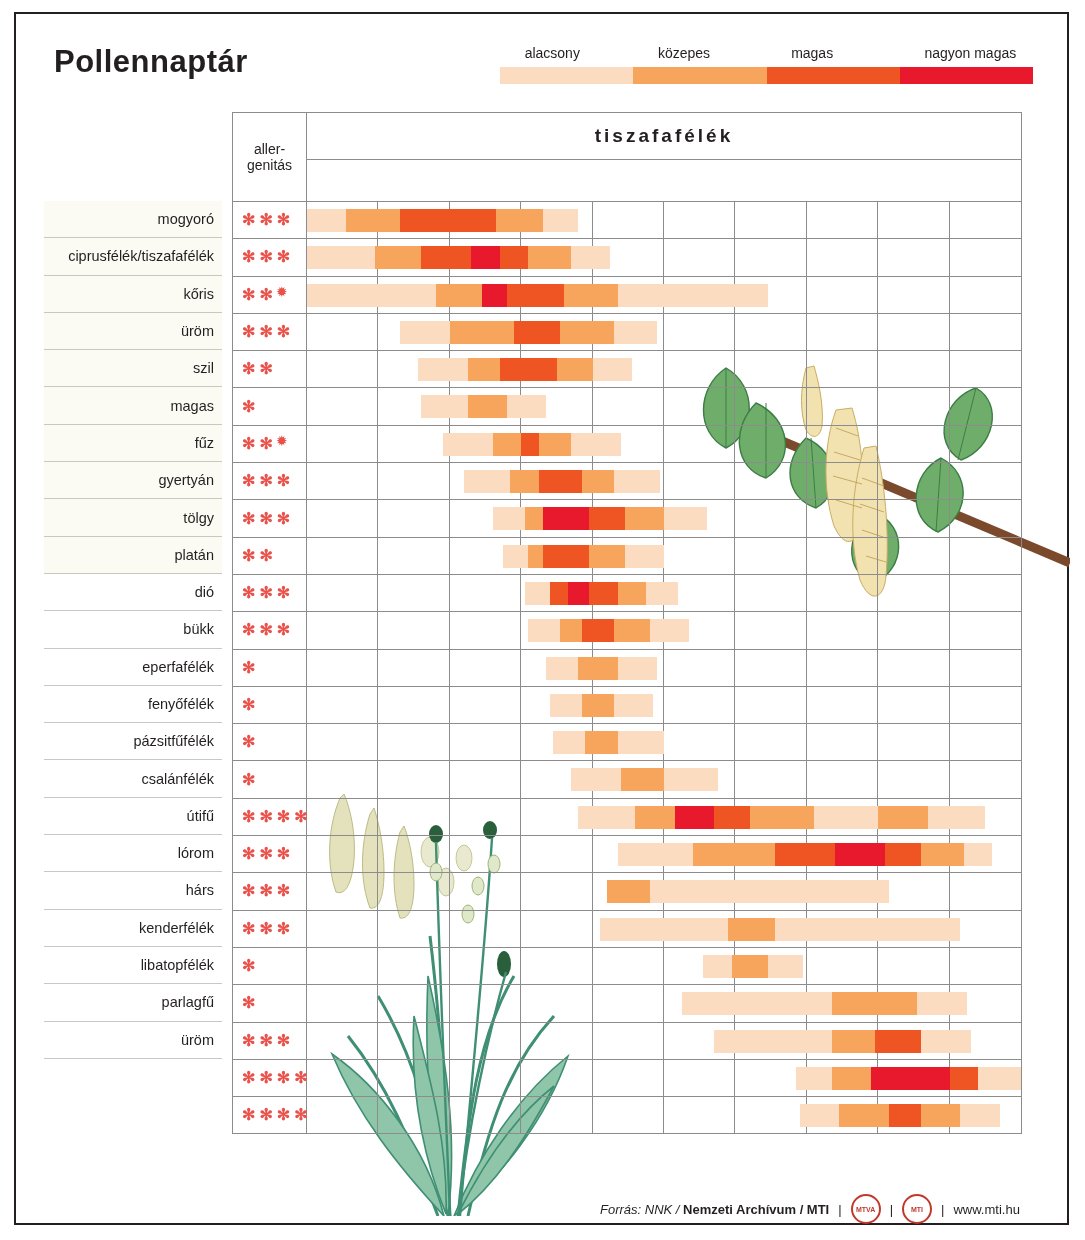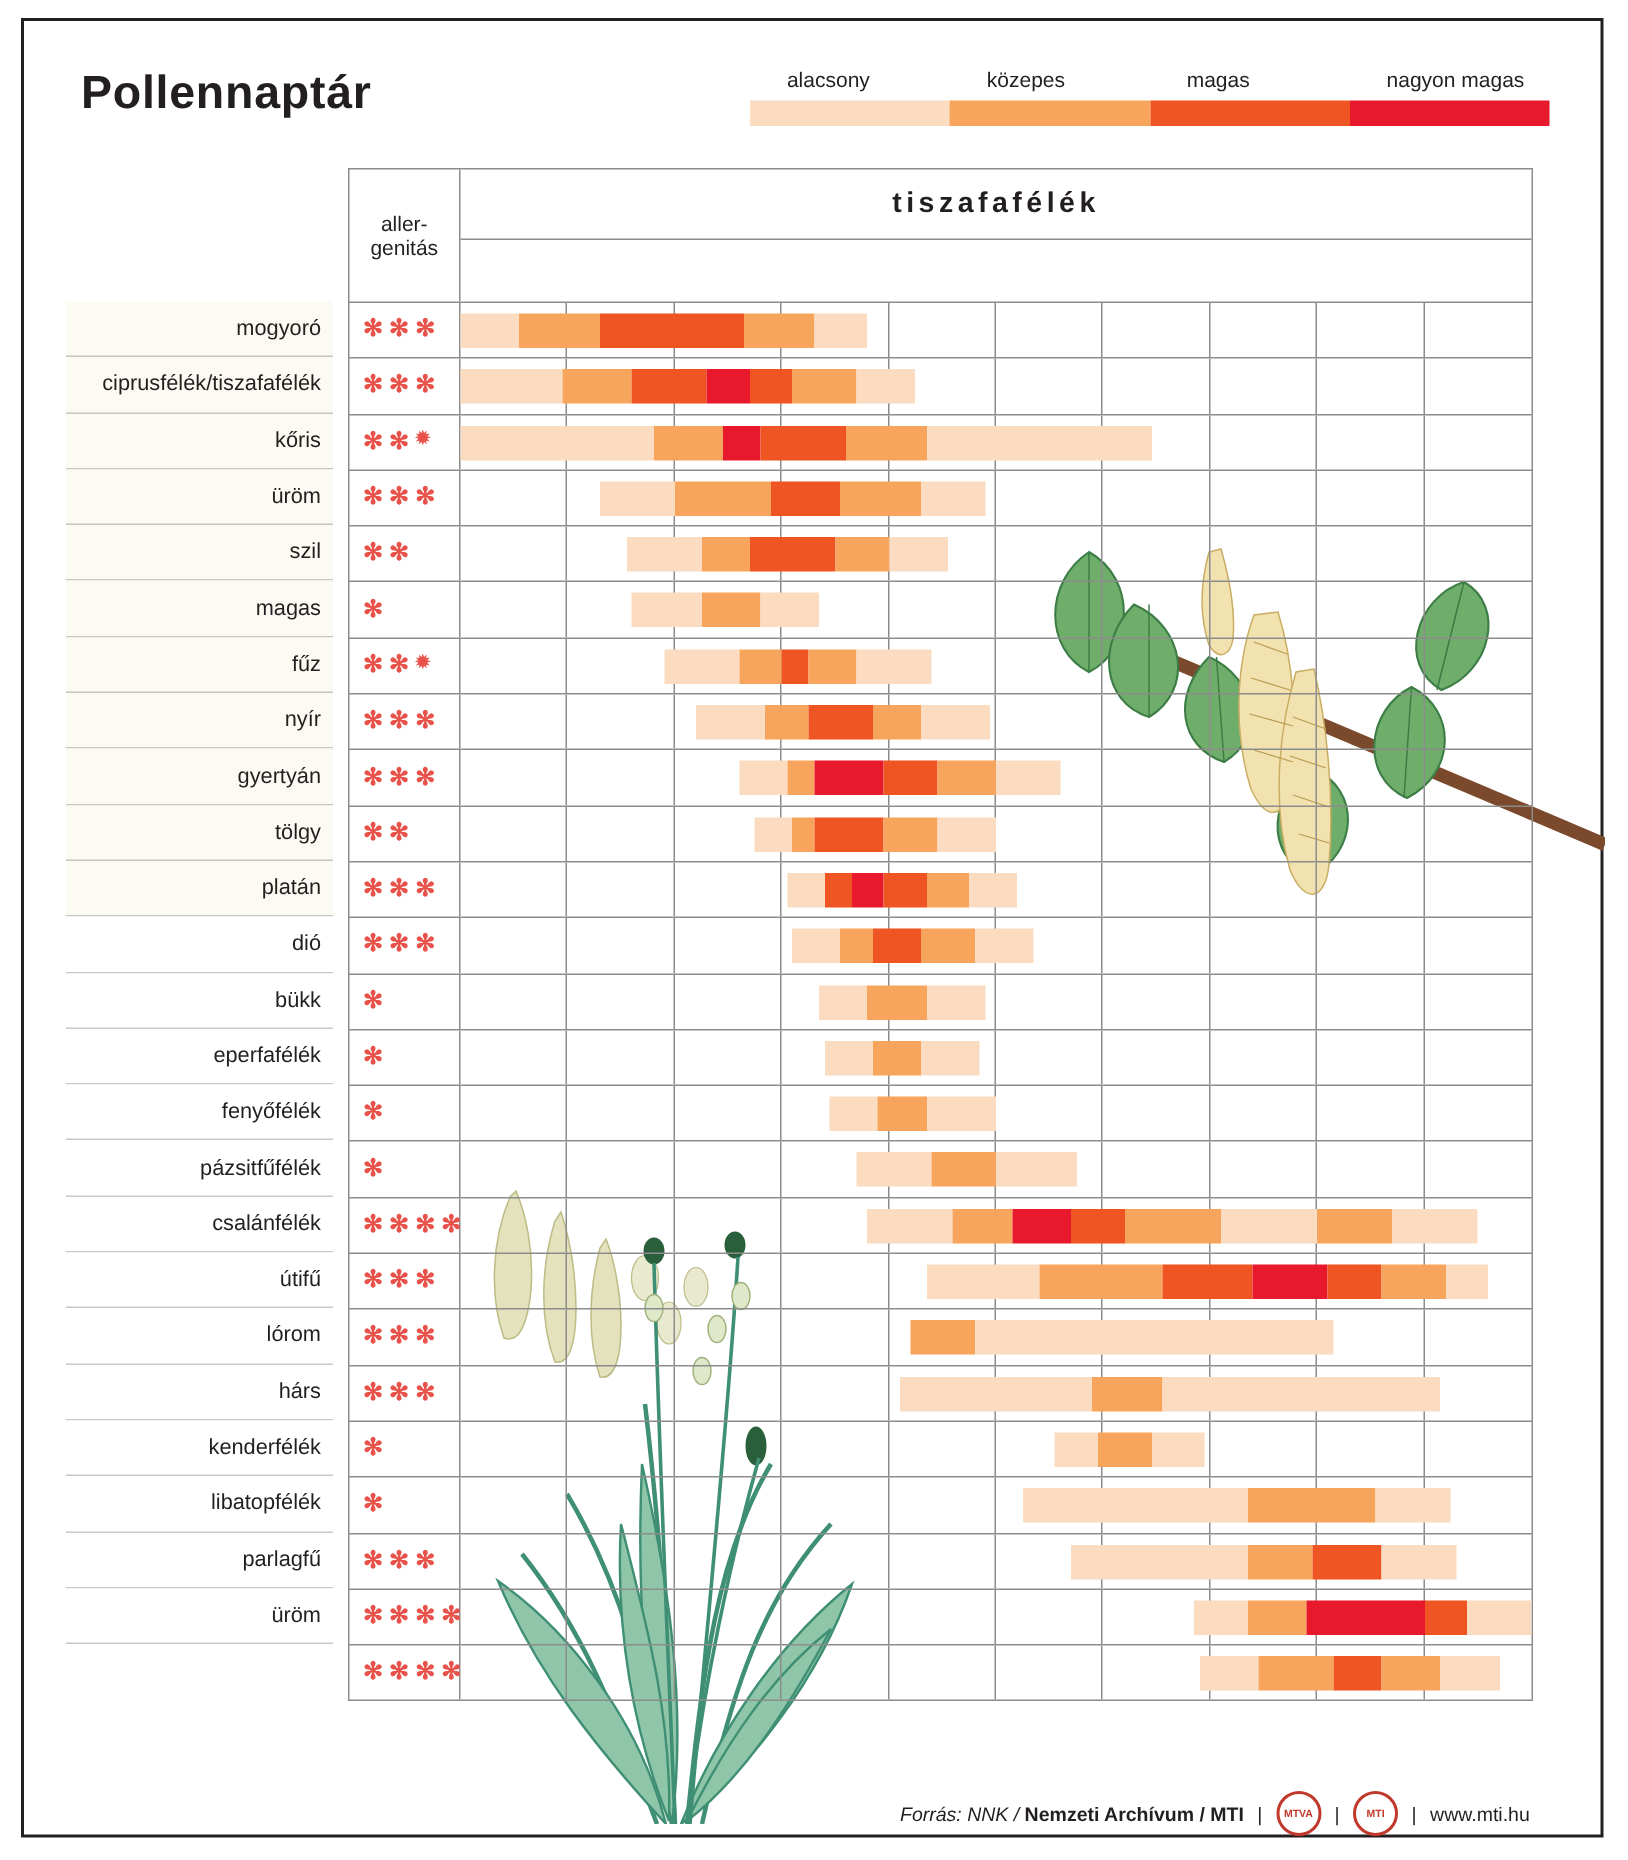--- a/index.html
+++ b/index.html
@@ -78,21 +78,20 @@
   <div id="names">
     <div class="spacer"></div>
     <div id="names-list">
         <div class="nm">mogyoró</div>
         <div class="nm">ciprusfélék/tiszafafélék</div>
         <div class="nm">kőris</div>
         <div class="nm">üröm</div>
         <div class="nm">szil</div>
         <div class="nm">magas</div>
         <div class="nm">fűz</div>
-        <div class="nm">nyír</div>
         <div class="nm">gyertyán</div>
         <div class="nm">tölgy</div>
         <div class="nm">platán</div>
         <div class="nm plain">dió</div>
         <div class="nm plain">bükk</div>
         <div class="nm plain">eperfafélék</div>
         <div class="nm plain">fenyőfélék</div>
         <div class="nm plain">pázsitfűfélék</div>
         <div class="nm plain">csalánfélék</div>
         <div class="nm plain">útifű</div>

